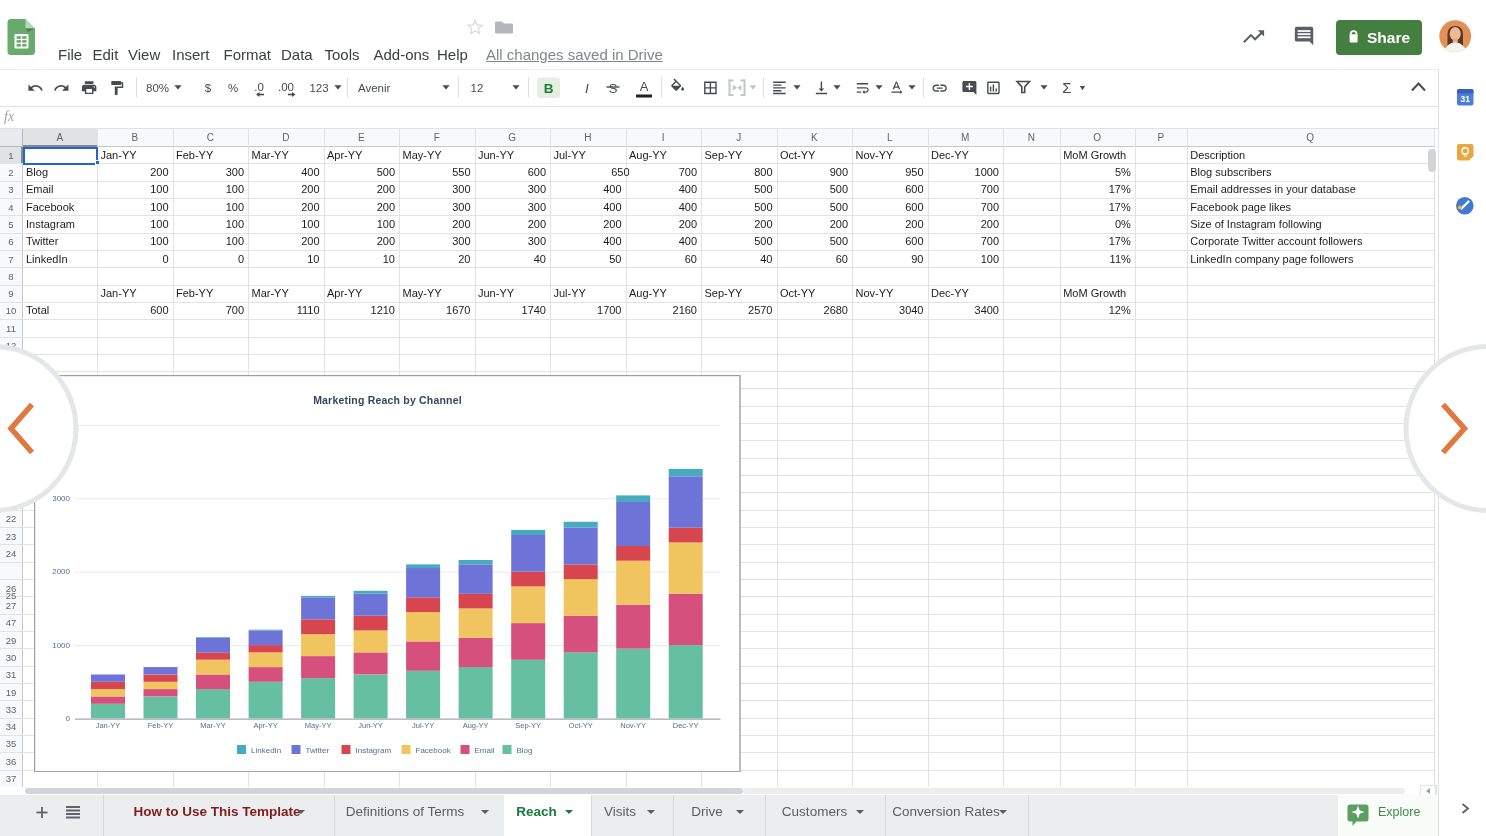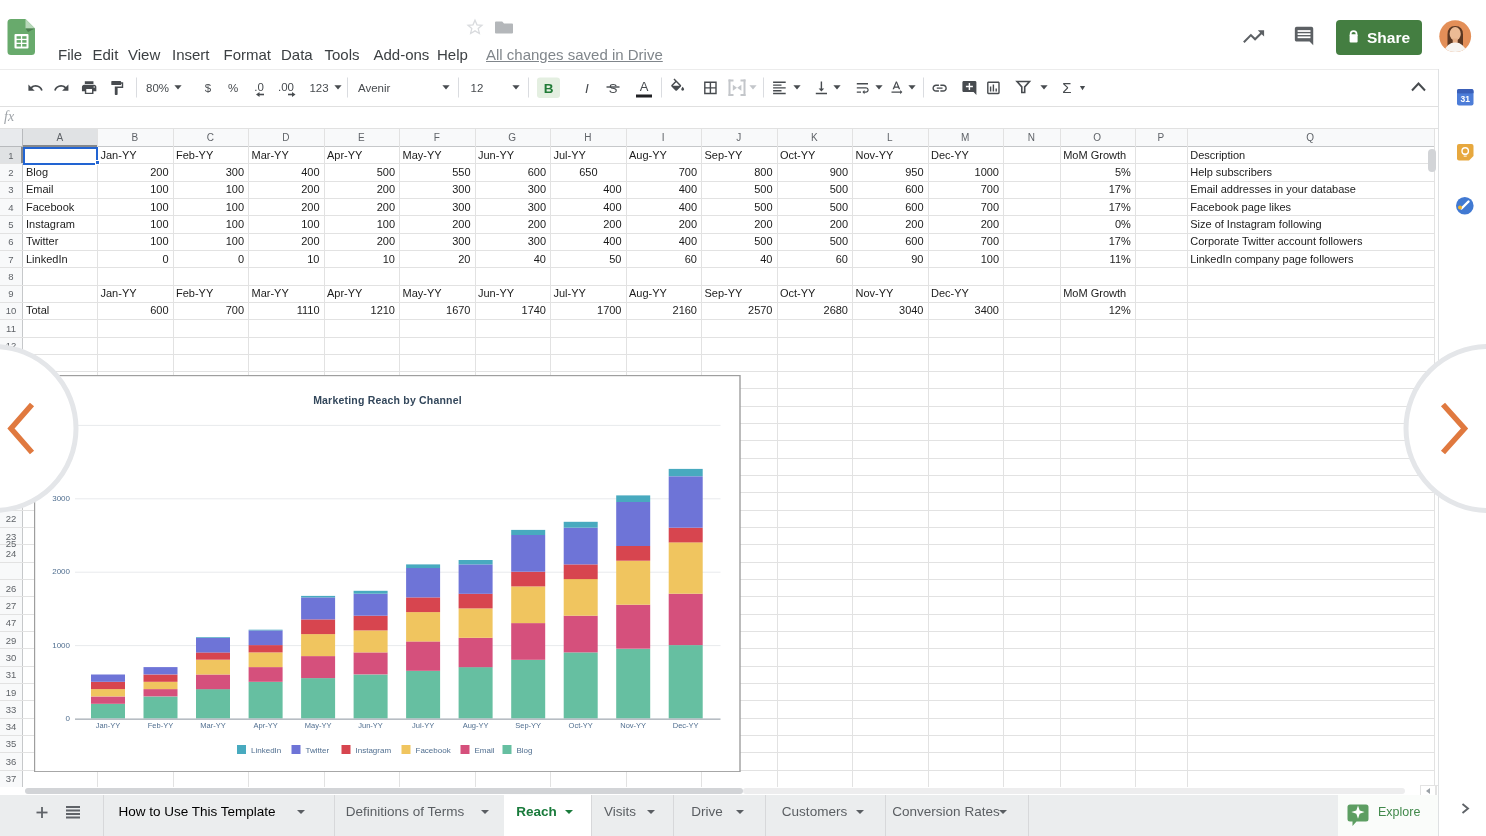--- a/index.html
+++ b/index.html
@@ -212,21 +212,21 @@
 <div class="rnum" style="left:0;top:389.08px">15</div>
 <div class="rnum" style="left:0;top:406.40px">16</div>
 <div class="rnum" style="left:0;top:423.72px">17</div>
 <div class="rnum" style="left:0;top:441.04px">18</div>
 <div class="rnum" style="left:0;top:458.36px">19</div>
 <div class="rnum" style="left:0;top:475.68px">20</div>
 <div class="rnum" style="left:0;top:493.00px">21</div>
 <div class="rnum" style="left:0;top:510.32px">22</div>
 <div class="rnum" style="left:0;top:527.64px">23</div>
 <div class="rnum" style="left:0;top:544.96px">24</div>
-<div class="rnum" style="left:0;top:535px">25</div>
+<div class="rnum" style="left:0;top:587px">25</div>
 <div class="rnum" style="left:0;top:579.60px">26</div>
 <div class="rnum" style="left:0;top:596.92px">27</div>
 <div class="rnum" style="left:0;top:614.24px">47</div>
 <div class="rnum" style="left:0;top:631.56px">29</div>
 <div class="rnum" style="left:0;top:648.88px">30</div>
 <div class="rnum" style="left:0;top:666.20px">31</div>
 <div class="rnum" style="left:0;top:683.52px">19</div>
 <div class="rnum" style="left:0;top:700.84px">33</div>
 <div class="rnum" style="left:0;top:718.16px">34</div>
 <div class="rnum" style="left:0;top:735.48px">35</div>
@@ -263,28 +263,28 @@
 <div class="cell" style="left:931.0px;top:146.60px">Dec-YY</div>
 <div class="cell" style="left:1063.2px;top:146.60px">MoM Growth</div>
 <div class="cell" style="left:1190.2px;top:146.60px">Description</div>
 <div class="cell" style="left:26.0px;top:163.92px">Blog</div>
 <div class="cell num" style="left:97px;top:163.92px;width:71.5px">200</div>
 <div class="cell num" style="left:172.5px;top:163.92px;width:71.5px">300</div>
 <div class="cell num" style="left:248px;top:163.92px;width:71.5px">400</div>
 <div class="cell num" style="left:323.5px;top:163.92px;width:71.5px">500</div>
 <div class="cell num" style="left:399px;top:163.92px;width:71.5px">550</div>
 <div class="cell num" style="left:474.5px;top:163.92px;width:71.5px">600</div>
-<div class="cell num" style="left:526px;top:163.92px;width:71.5px">650</div>
+<div class="cell num" style="left:558px;top:163.92px;width:71.5px">650</div>
 <div class="cell num" style="left:625.5px;top:163.92px;width:71.5px">700</div>
 <div class="cell num" style="left:701px;top:163.92px;width:71.5px">800</div>
 <div class="cell num" style="left:776.5px;top:163.92px;width:71.5px">900</div>
 <div class="cell num" style="left:852px;top:163.92px;width:71.5px">950</div>
 <div class="cell num" style="left:927.5px;top:163.92px;width:71.5px">1000</div>
 <div class="cell num" style="left:1059.7px;top:163.92px;width:71.1px">5%</div>
-<div class="cell" style="left:1190.2px;top:163.92px">Help subscribers</div>
+<div class="cell" style="left:1190.2px;top:163.92px">Blog subscribers</div>
 <div class="cell" style="left:26.0px;top:181.24px">Email</div>
 <div class="cell num" style="left:97px;top:181.24px;width:71.5px">100</div>
 <div class="cell num" style="left:172.5px;top:181.24px;width:71.5px">100</div>
 <div class="cell num" style="left:248px;top:181.24px;width:71.5px">200</div>
 <div class="cell num" style="left:323.5px;top:181.24px;width:71.5px">200</div>
 <div class="cell num" style="left:399px;top:181.24px;width:71.5px">300</div>
 <div class="cell num" style="left:474.5px;top:181.24px;width:71.5px">300</div>
 <div class="cell num" style="left:550px;top:181.24px;width:71.5px">400</div>
 <div class="cell num" style="left:625.5px;top:181.24px;width:71.5px">400</div>
 <div class="cell num" style="left:701px;top:181.24px;width:71.5px">500</div>
@@ -512,21 +512,21 @@
     </svg>
 <div class="tsep" style="left:103px"></div>
 <div class="tsep" style="left:333.5px"></div>
 <div class="tsep" style="left:504px"></div>
 <div class="tsep" style="left:591px"></div>
 <div class="tsep" style="left:672.5px"></div>
 <div class="tsep" style="left:764.5px"></div>
 <div class="tsep" style="left:885px"></div>
 <div class="tsep" style="left:1028px"></div>
 <div class="abs" style="left:504px;top:794.7px;width:87px;height:41.3px;background:#fff"></div>
-<div class="tabtxt" style="left:197px;transform:translateX(-50%);color:#000000;font-weight:400">How to Use This Template</div>
+<div class="tabtxt" style="left:217px;transform:translateX(-50%);color:#7f1d1d;font-weight:700">How to Use This Template</div>
 <div class="caret" style="left:297px;top:810px;border-top-color:#5a5e62"></div>
 <div class="tabtxt" style="left:405px;transform:translateX(-50%);color:#5a5e62;font-weight:500">Definitions of Terms</div>
 <div class="caret" style="left:480.5px;top:810px;border-top-color:#5a5e62"></div>
 <div class="tabtxt" style="left:536.5px;transform:translateX(-50%);color:#1a7b3c;font-weight:700">Reach</div>
 <div class="caret" style="left:565px;top:810px;border-top-color:#1a7b3c"></div>
 <div class="tabtxt" style="left:620px;transform:translateX(-50%);color:#5a5e62;font-weight:500">Visits</div>
 <div class="caret" style="left:646.5px;top:810px;border-top-color:#5a5e62"></div>
 <div class="tabtxt" style="left:707px;transform:translateX(-50%);color:#5a5e62;font-weight:500">Drive</div>
 <div class="caret" style="left:736px;top:810px;border-top-color:#5a5e62"></div>
 <div class="tabtxt" style="left:814.5px;transform:translateX(-50%);color:#5a5e62;font-weight:500">Customers</div>

